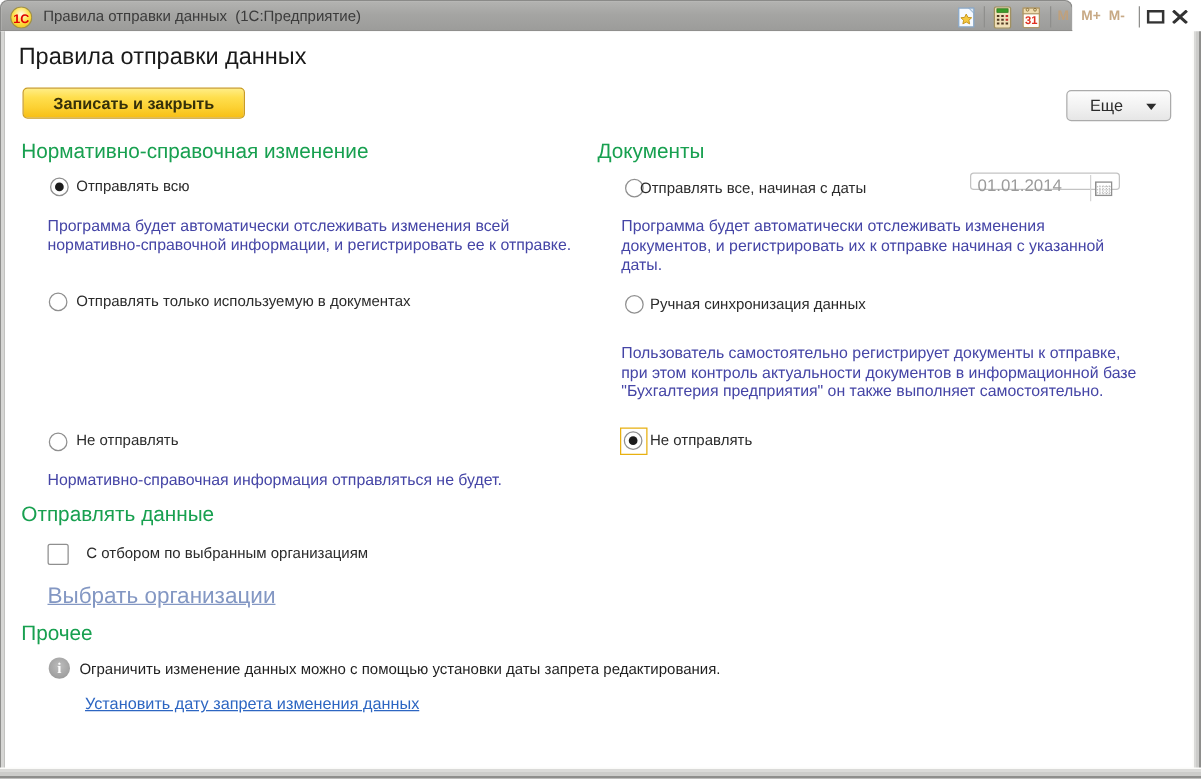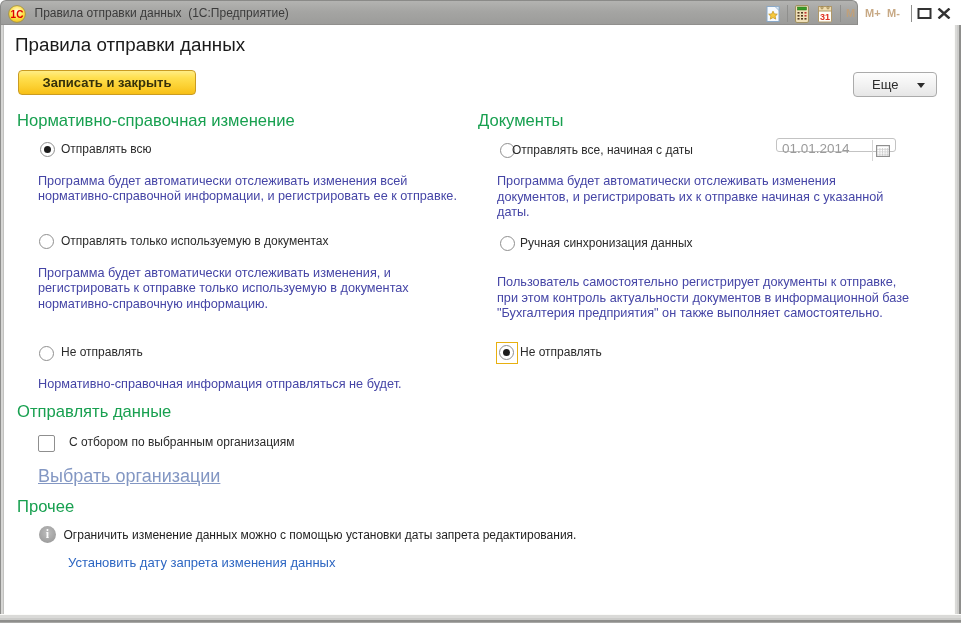--- a/index.html
+++ b/index.html
@@ -33,21 +33,21 @@
 .gh{position:absolute;font-size:16.6px;color:#18a050;}
 
 .lbl{position:absolute;font-size:12px;color:#2b2b2b;}
 .para{position:absolute;font-size:12.7px;line-height:15.5px;color:#4545a6;}
 
 .radio{position:absolute;width:15px;height:15px;border:1px solid #8f8f8f;border-radius:50%;background:#fff;}
 .radio.sel::after{content:"";position:absolute;left:3px;top:3px;width:7px;height:7px;border-radius:50%;background:#1c1c1c;}
 .focusbox{position:absolute;border:1px solid #e8b010;background:#fff;}
 .cbx{position:absolute;width:17px;height:17px;border:1px solid #8f8f8f;border-radius:2px;background:#fff;}
 .glink{position:absolute;font-size:18px;color:#8397c3;text-decoration:underline;}
-.blink{position:absolute;font-size:13px;color:#2d66c2;}
+.blink{position:absolute;font-size:13px;color:#2d66c2;text-decoration:underline;}
 
 #datef{position:absolute;left:757px;top:138px;width:120px;height:14px;border:1px solid #c3c3c3;border-radius:3px;background:#fff;margin-left:19px;}
 #datef .txt{position:absolute;left:5px;top:2px;font-size:13.5px;color:#9b9b9b;}
 #datef .sep{position:absolute;right:22px;top:1px;width:1px;height:21px;background:#d5d5d5;}
 
 #infoico{position:absolute;left:39px;top:526px;width:17px;height:17px;border-radius:50%;
  background:radial-gradient(circle at 50% 40%,#bdbdbd 0,#a4a4a4 60%,#8f8f8f 100%);}
 #infoico::after{content:"i";position:absolute;left:0;top:0;width:17px;height:17px;text-align:center;
  font:bold 12px/17px "Liberation Serif",serif;color:#fdfdfd;}
 </style></head>
@@ -117,21 +117,20 @@
       <span>Еще</span>
       <div class="arr"></div>
     </div>
 
  <div class="gh" style="left:17px;top:110.8px">Нормативно-справочная изменение</div>
  <div class="radio sel" style="left:40px;top:142px"></div>
  <div class="lbl" style="left:61px;top:142px">Отправлять всю</div>
  <div class="para" style="left:38px;top:173.7px">Программа будет автоматически отслеживать изменения всей<br>нормативно-справочной информации, и регистрировать ее к отправке.</div>
  <div class="radio" style="left:39px;top:234px"></div>
  <div class="lbl" style="left:61px;top:233.5px">Отправлять только используемую в документах</div>
- <div class="para" style="left:38px;top:265.5px">Программа будет автоматически отслеживать изменения, и<br>регистрировать к отправке только используемую в документах<br>нормативно-справочную информацию.</div>
  <div class="radio" style="left:39px;top:345.5px"></div>
  <div class="lbl" style="left:61px;top:344.6px">Не отправлять</div>
  <div class="para" style="left:38px;top:377.2px">Нормативно-справочная информация отправляться не будет.</div>
  <div class="gh" style="left:17px;top:401.8px">Отправлять данные</div>
  <div class="cbx" style="left:38px;top:435px"></div>
  <div class="lbl" style="left:69px;top:435px">С отбором по выбранным организациям</div>
  <div class="glink" style="left:38px;top:465.5px">Выбрать организации</div>
  <div class="gh" style="left:17px;top:496.6px">Прочее</div>
  <div id="infoico"></div>
  <div class="lbl" style="left:63.5px;top:528px;color:#1f1f1f">Ограничить изменение данных можно с помощью установки даты запрета редактирования.</div>

